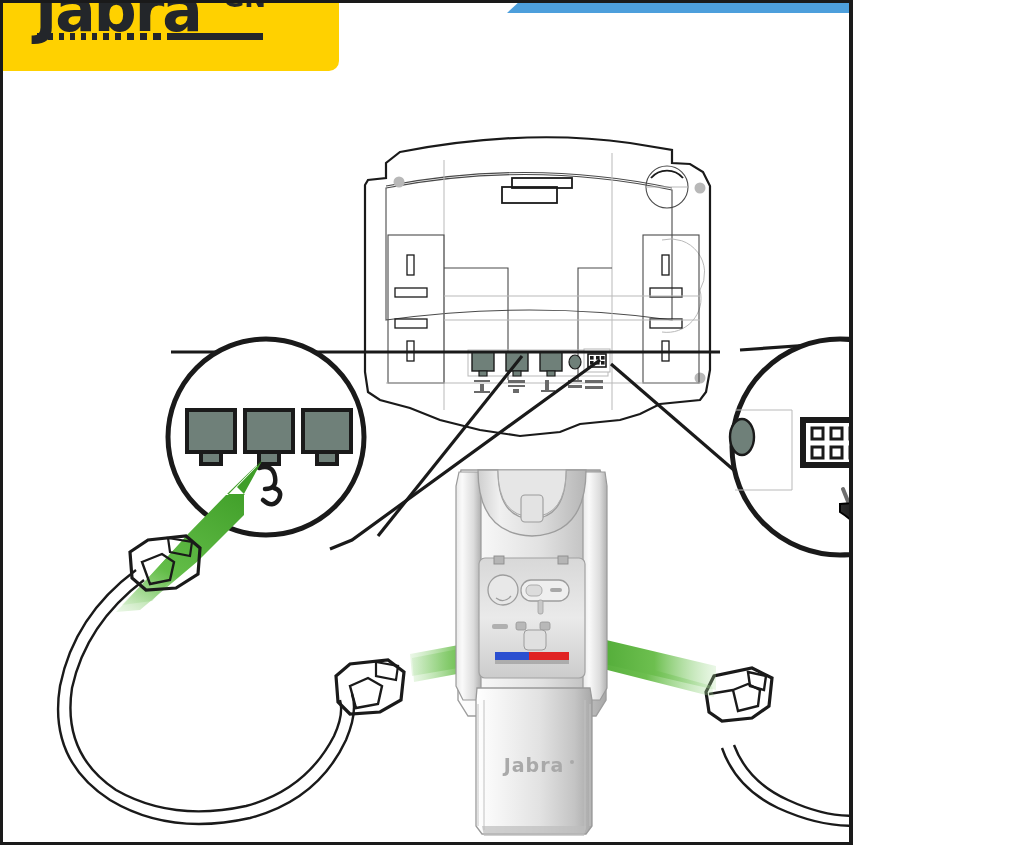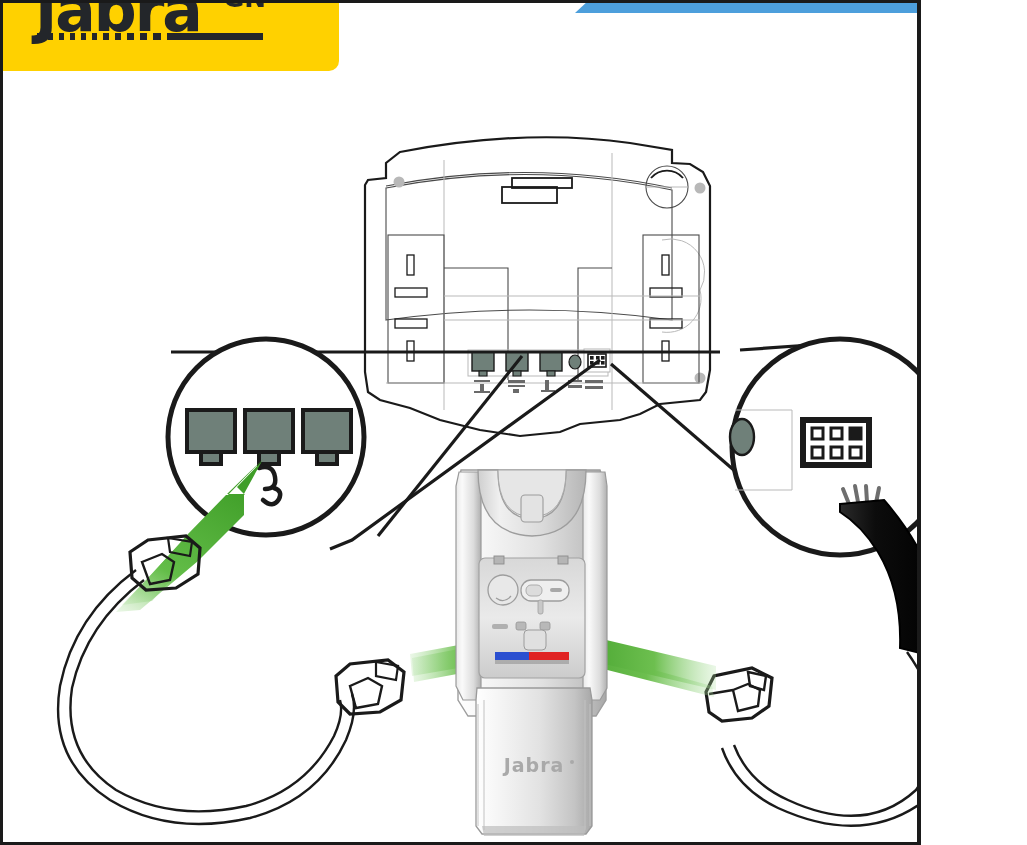--- a/index.html
+++ b/index.html
@@ -4,21 +4,21 @@
 <title>Jabra Installation Diagram</title>
 <style>
   html, body {
     margin: 0;
     padding: 0;
     background: #ffffff;
     font-family: "Liberation Sans", sans-serif;
   }
   #page {
     position: relative;
-    width: 921px;
+    width: 853px;
     height: 845px;
     background: #ffffff;
     overflow: hidden;
     box-sizing: border-box;
     border-top: 3px solid #1a1a1a;
     border-right: 4px solid #1a1a1a;
     border-bottom: 3px solid #1a1a1a;
     border-left: 3px solid #1a1a1a;
   }
 

